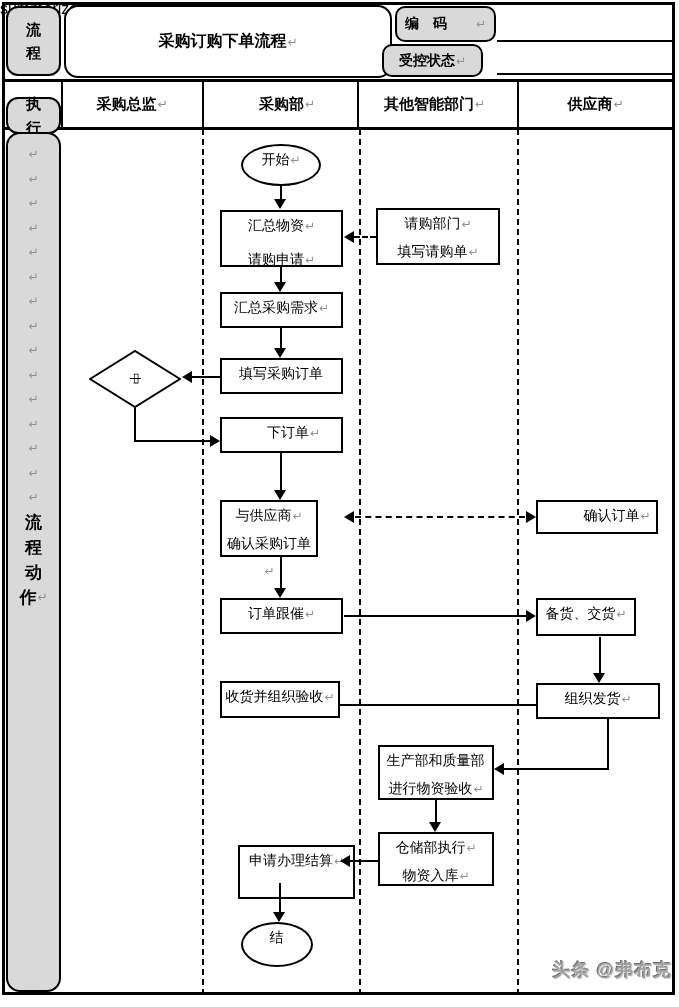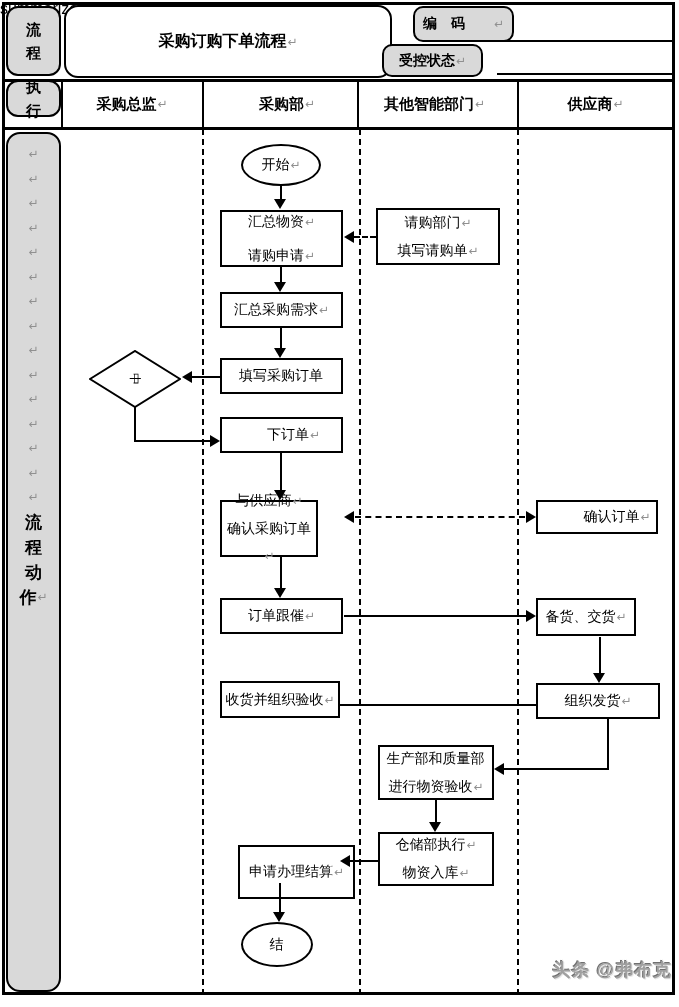--- a/index.html
+++ b/index.html
@@ -11,21 +11,21 @@
   .vwrap{width:1.15em;word-break:break-all;text-align:center;line-height:1.55;}
   .titlebox{position:absolute;left:64px;top:5px;width:328px;height:73px;border:2px solid #000;border-radius:14px;
         box-sizing:border-box;display:flex;align-items:center;justify-content:center;font-weight:bold;font-size:16px;background:#fff;}
   .hcell{position:absolute;display:flex;align-items:center;justify-content:center;font-weight:bold;font-size:15px;}
   .line-h{position:absolute;background:#000;height:2px;}
   .line-h.thick{height:3px;}
   .line-v{position:absolute;background:#000;width:2px;}
   .dash-h{position:absolute;border-top:2px dashed #000;height:0;}
   .lane{position:absolute;top:129px;height:866px;border-left:2px dashed #000;width:0;}
   .box{position:absolute;background:#fff;border:2px solid #000;box-sizing:border-box;
-       display:flex;flex-direction:column;align-items:center;justify-content:center;
+       display:flex;flex-direction:column;align-items:center;justify-content:flex-start;
        font-size:14px;line-height:27px;text-align:center;}
   .ellipse{border-radius:50%;}
   .ret{color:#909090;font-size:12px;margin-left:1px;font-weight:normal;}
   .ah{position:absolute;width:0;height:0;}
   .ah-down{border-left:6px solid transparent;border-right:6px solid transparent;border-top:10px solid #000;}
   .ah-left{border-top:6px solid transparent;border-bottom:6px solid transparent;border-right:10px solid #000;}
   .ah-right{border-top:6px solid transparent;border-bottom:6px solid transparent;border-left:10px solid #000;}
   .sidebar{position:absolute;left:6px;top:132px;width:55px;height:860px;background:#d9d9d9;border:2px solid #000;
        border-radius:14px;box-sizing:border-box;display:flex;flex-direction:column;align-items:center;padding-top:8px;}
   .sb-ret{line-height:24.5px;height:24.5px;color:#909090;font-size:12px;}
@@ -47,41 +47,41 @@
   
   <div class="pill" style="left:6px;top:6px;width:55px;height:70px;">
     <span class="vwrap">流程</span>
   </div>
 
   <div class="titlebox">
     <span>采购订购下单流程</span>
       <span class="ret">↵</span>
   </div>
 
-  <div class="pill" style="left:413px;top:6px;width:101px;height:36px;border-radius:10px;font-size:14px;gap:28px;">
+  <div class="pill" style="left:395px;top:6px;width:101px;height:36px;border-radius:10px;font-size:14px;gap:28px;">
     <span>编　码</span>
       <span class="ret">↵</span>
   </div>
   <div class="line-h" style="left:497px;top:40px;width:176px;"></div>
 
   <div class="pill" style="left:382px;top:44px;width:101px;height:33px;border-radius:10px;font-size:14px;">
     <span>受控状态</span>
       <span class="ret">↵</span>
   </div>
   <div class="line-h" style="left:497px;top:73px;width:176px;"></div>
 
   
   <div class="line-h thick" style="left:2px;top:79px;width:673px;"></div>
   <div class="line-h thick" style="left:2px;top:127px;width:673px;"></div>
   <div class="line-v" style="left:61px;top:81px;height:46px;"></div>
   <div class="line-v" style="left:202px;top:81px;height:46px;"></div>
   <div class="line-v" style="left:357px;top:81px;height:46px;"></div>
   <div class="line-v" style="left:517px;top:81px;height:46px;"></div>
 
-  <div class="pill" style="left:6px;top:80px;width:55px;height:37px;">
+  <div class="pill" style="left:6px;top:97px;width:55px;height:37px;">
     <span class="vwrap">执行</span>
   </div>
 
   <div class="hcell" style="left:62px;top:81px;width:140px;height:46px;">
     <span>采购总监</span>
       <span class="ret">↵</span>
   </div>
   <div class="hcell" style="left:203px;top:81px;width:168px;height:46px;">
     <span>采购部</span>
       <span class="ret">↵</span>

